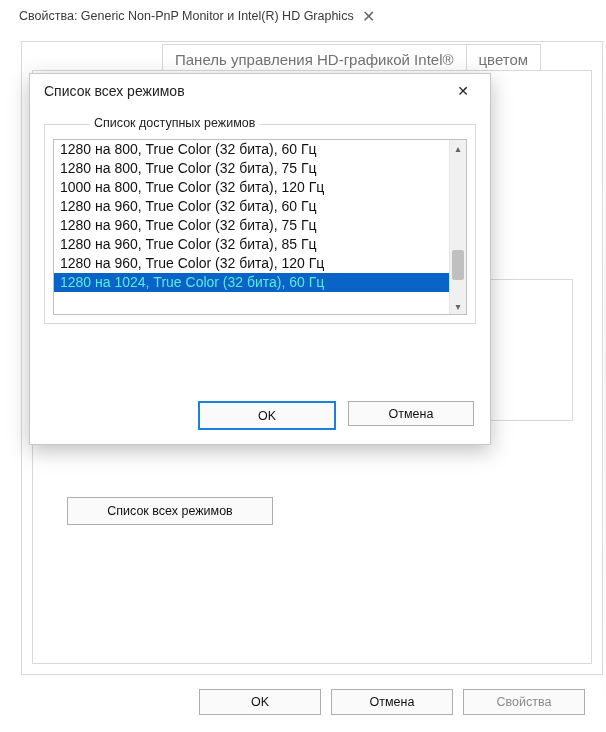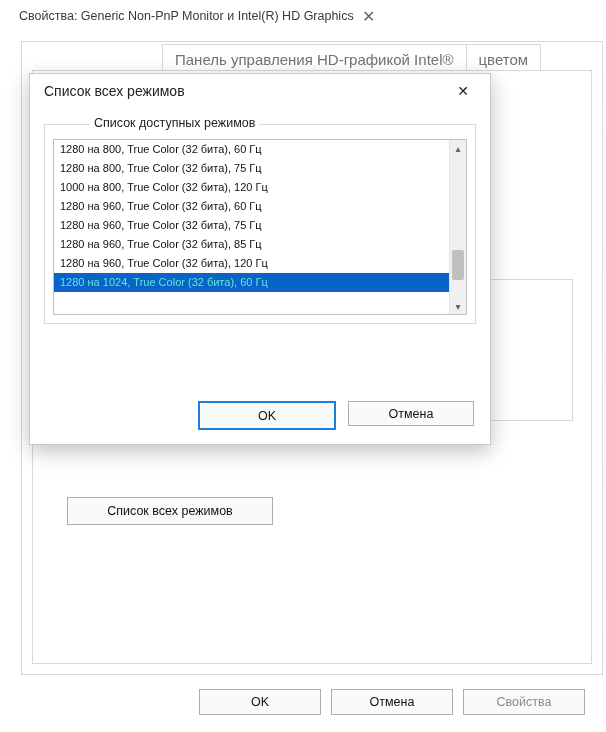--- a/index.html
+++ b/index.html
@@ -111,21 +111,21 @@
     }
     .listbox{
       height:176px;margin-top:2px;border:1px solid #c0c0c0;background:#fff;
       position:relative;box-sizing:border-box;
       overflow:hidden;
     }
     .list-items{
       position:absolute;left:0;top:0;right:16px;bottom:0;overflow:hidden;
     }
     .list-item{
-      height:19px;line-height:19px;padding:0 6px;font-size:11px;color:#111;
+      height:19px;line-height:19px;padding:0 6px;font-size:14px;color:#111;
       white-space:nowrap;cursor:default;
     }
     .list-item.selected{background:var(--select-bg);color:#5eead4;}
     .fake-scrollbar{
       position:absolute;right:0;top:0;bottom:0;width:16px;background:var(--scrollbar-track);
       display:flex;flex-direction:column;align-items:center;justify-content:space-between;
       border-left:1px solid #e5e5e5;
     }
     .sb-btn{width:16px;height:16px;display:flex;align-items:center;justify-content:center;color:#666;font-size:10px;}
     .sb-thumb{position:absolute;right:2px;width:12px;background:var(--scrollbar-thumb);border-radius:2px;}

